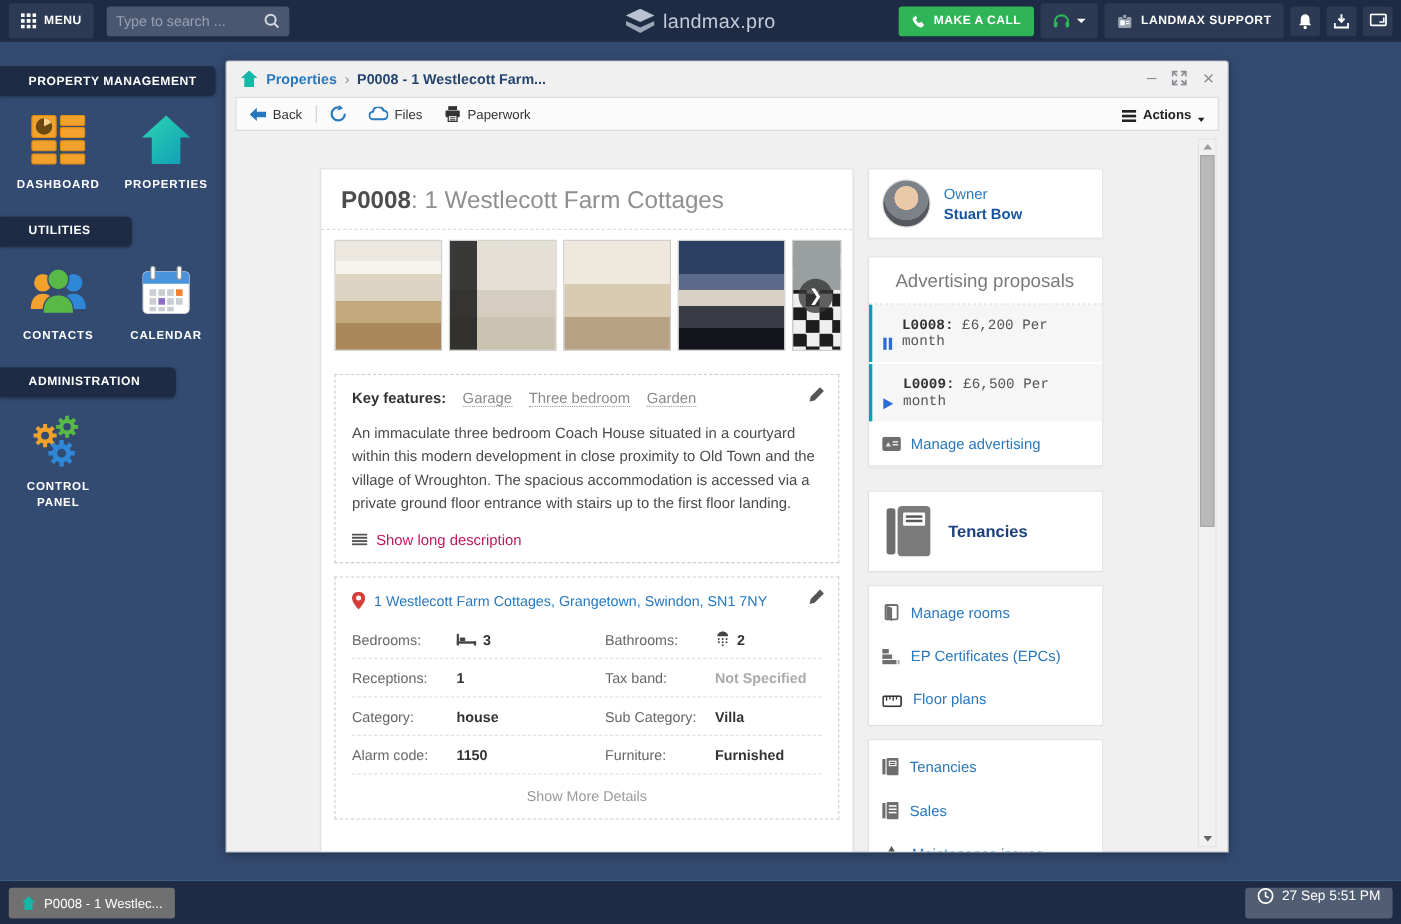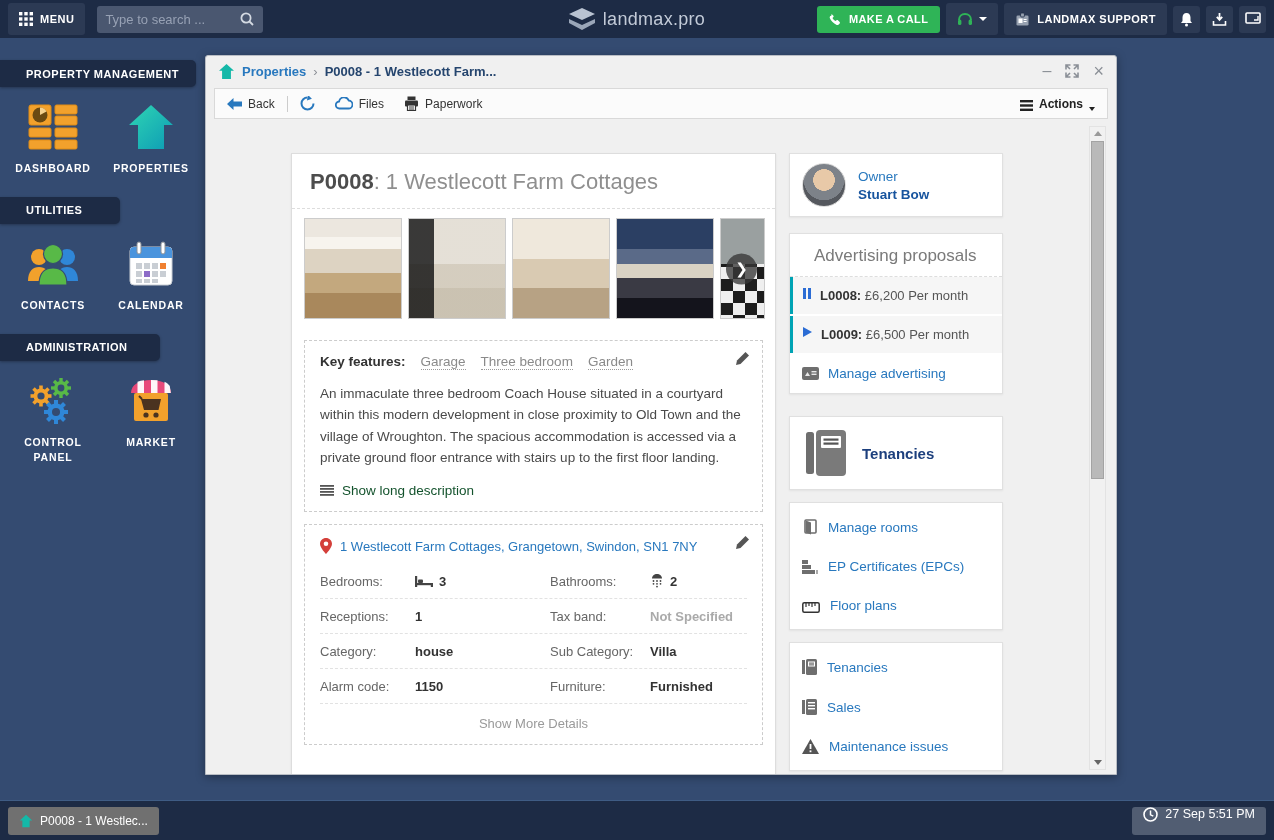--- a/index.html
+++ b/index.html
@@ -53,42 +53,42 @@
   .thumb { width:98px; height:101px; flex:0 0 auto; border:1px solid #ccc; }
   .thumb.cut { width:45px; }
   .ph-next { position:absolute; right:18px; top:50%; transform:translateY(-50%); width:31px; height:31px; border-radius:50%; background:rgba(55,55,55,.78); color:#fff; display:flex; align-items:center; justify-content:center; font-size:15px; cursor:pointer; }
   .dashed-box { margin:12px; border:1px dashed #ccc; padding:13px 15px; position:relative; }
   .kf-row { display:flex; align-items:baseline; gap:15px; font-size:13.5px; flex-wrap:wrap; }
   .kf-label { font-weight:bold; color:#333; }
   .kf-link { color:#8a8a8a; border-bottom:1px dotted #9a9a9a; cursor:pointer; }
   .edit-pencil { position:absolute; top:10px; right:12px; cursor:pointer; }
   .descr { margin-top:13px; font-size:13.5px; color:#4a4a4a; line-height:1.58; padding-right:4px; }
   .show-long { margin-top:15px; display:flex; align-items:center; gap:8px; }
-  .show-long a { color:#14532d; font-size:13.5px; text-decoration:none; cursor:pointer; }
+  .show-long a { color:#be185d; font-size:13.5px; text-decoration:none; cursor:pointer; }
   .addr-row { display:flex; align-items:center; gap:8px; padding-right:30px; }
   .addr-link { color:#2878be; font-size:13px; cursor:pointer; }
   .dtable { margin-top:10px; }
   .drow { display:flex; align-items:center; height:35px; border-bottom:1px dashed #e2e2e2; font-size:13px; }
   .dlabel { width:95px; color:#666; }
   .dval { width:135px; color:#333; font-weight:bold; display:flex; align-items:center; gap:6px; }
   .dlabel2 { width:100px; color:#666; }
   .dval2 { flex:1; color:#333; font-weight:bold; }
   .muted { color:#aaa !important; }
   .show-more { text-align:center; color:#9a9a9a; font-size:13px; padding-top:12px; cursor:pointer; }
 
   
   .right-col { width:214px; display:flex; flex-direction:column; }
   .rcard { background:#fff; border:1px solid #e0e0e0; box-shadow:0 1px 2px rgba(0,0,0,.06); }
   .owner-card { padding:10px 12px; display:flex; align-items:center; gap:12px; height:64px; }
   .avatar { width:44px; height:44px; border-radius:50%; flex:0 0 auto; background:radial-gradient(circle at 50% 38%, #e8c9a8 0 32%, #7d8289 33% 60%, #55585e 61%), linear-gradient(#6d6258,#3e3a36); border:1px solid #ddd; }
   .owner-role { color:#2878be; font-size:13.5px; }
   .owner-name { color:#17549e; font-size:13.5px; font-weight:bold; margin-top:3px; cursor:pointer; }
   .ads-card { margin-top:16px; padding-top:10px; }
   .ads-title { font-size:17px; color:#7a7a7a; padding:2px 24px 10px; border-bottom:1px dashed #ddd; }
-  .ad-row { border-left:3px solid #00a3b4; background:#f6f6f6; margin-bottom:2px; padding:11px 10px; display:flex; align-items:flex-start; gap:9px; font-size:13px; cursor:pointer; }
+  .ad-row { border-left:3px solid #00a3b4; background:#f6f6f6; margin-bottom:2px; padding:11px 10px; display:flex; align-items:flex-end; gap:9px; font-size:13px; cursor:pointer;font-family:Liberation Mono, monospace; }
   .ad-code { font-weight:bold; color:#333; }
   .ad-price { color:#555; }
   .pause-ico { display:inline-flex; gap:2px; }
   .pause-ico i { width:3px; height:11px; background:#2b6cd4; }
   .play-ico { width:0; height:0; border-top:5.5px solid transparent; border-bottom:5.5px solid transparent; border-left:9px solid #2b6cd4; }
   .manage-row { display:flex; align-items:center; gap:9px; padding:11px 12px 12px; cursor:pointer; }
   .rlink { color:#2878be; font-size:13.5px; text-decoration:none; }
   .ten-card { margin-top:22px; padding:13px 14px; display:flex; align-items:center; gap:16px; cursor:pointer; }
   .ten-label { font-size:15px; font-weight:bold; color:#1c3f7d; }
   .links-card { margin-top:12px; padding:4px 12px; }
@@ -324,40 +324,20 @@
                 <line x1="28" y1="24" x2="28" y2="48"></line>
                 <line x1="16" y1="36" x2="40" y2="36"></line>
                 <line x1="19.5" y1="27.5" x2="36.5" y2="44.5"></line>
                 <line x1="36.5" y1="27.5" x2="19.5" y2="44.5"></line>
               </g>
               <circle cx="28" cy="36" r="4" fill="#344b71"></circle>
             </g>
           </svg>
       </span>
       <span class="lbl">CONTROL PANEL</span>
-    </div>
-    <div class="sb-item">
-      <span class="sb-ico">
-        <svg width="48" height="48" viewBox="0 0 48 48">
-            <rect x="7" y="16" width="34" height="28" rx="2" fill="#f2a12c"></rect>
-            <path d="M4 16 C4 8 12 3 24 3 C36 3 44 8 44 16 Z" fill="#e8497a"></path>
-            <g fill="#fff">
-              <path d="M10.5 4.8 C12.5 4 14.8 3.5 17 3.2 L17 16 L10.5 16 Z" opacity=".95"></path>
-              <path d="M24 3 L30.5 3.2 30.5 16 24 16 Z" opacity=".95"></path>
-              <path d="M37.5 4.8 C39.5 5.8 41.5 7.2 42.8 9 L43.8 16 37.5 16 Z" opacity=".95"></path>
-            </g>
-            <g fill="#4a3320">
-              <path d="M14 22 L34 22 31.5 33 17 33 Z"></path>
-              <line x1="12" y1="19" x2="15" y2="22" stroke="#4a3320" stroke-width="2"></line>
-              <circle cx="19" cy="38" r="2.6"></circle>
-              <circle cx="29" cy="38" r="2.6"></circle>
-            </g>
-          </svg>
-      </span>
-      <span class="lbl">MARKET</span>
     </div>
   </div>
 </div>
 
 <div class="window">
 
   <div class="titlebar">
     <span>
       <svg width="17" height="17" viewBox="0 0 50 50">
           <path d="M25 3 L47 23 38 23 38 47 12 47 12 23 3 23 Z" fill="#14b8a8"></path>

